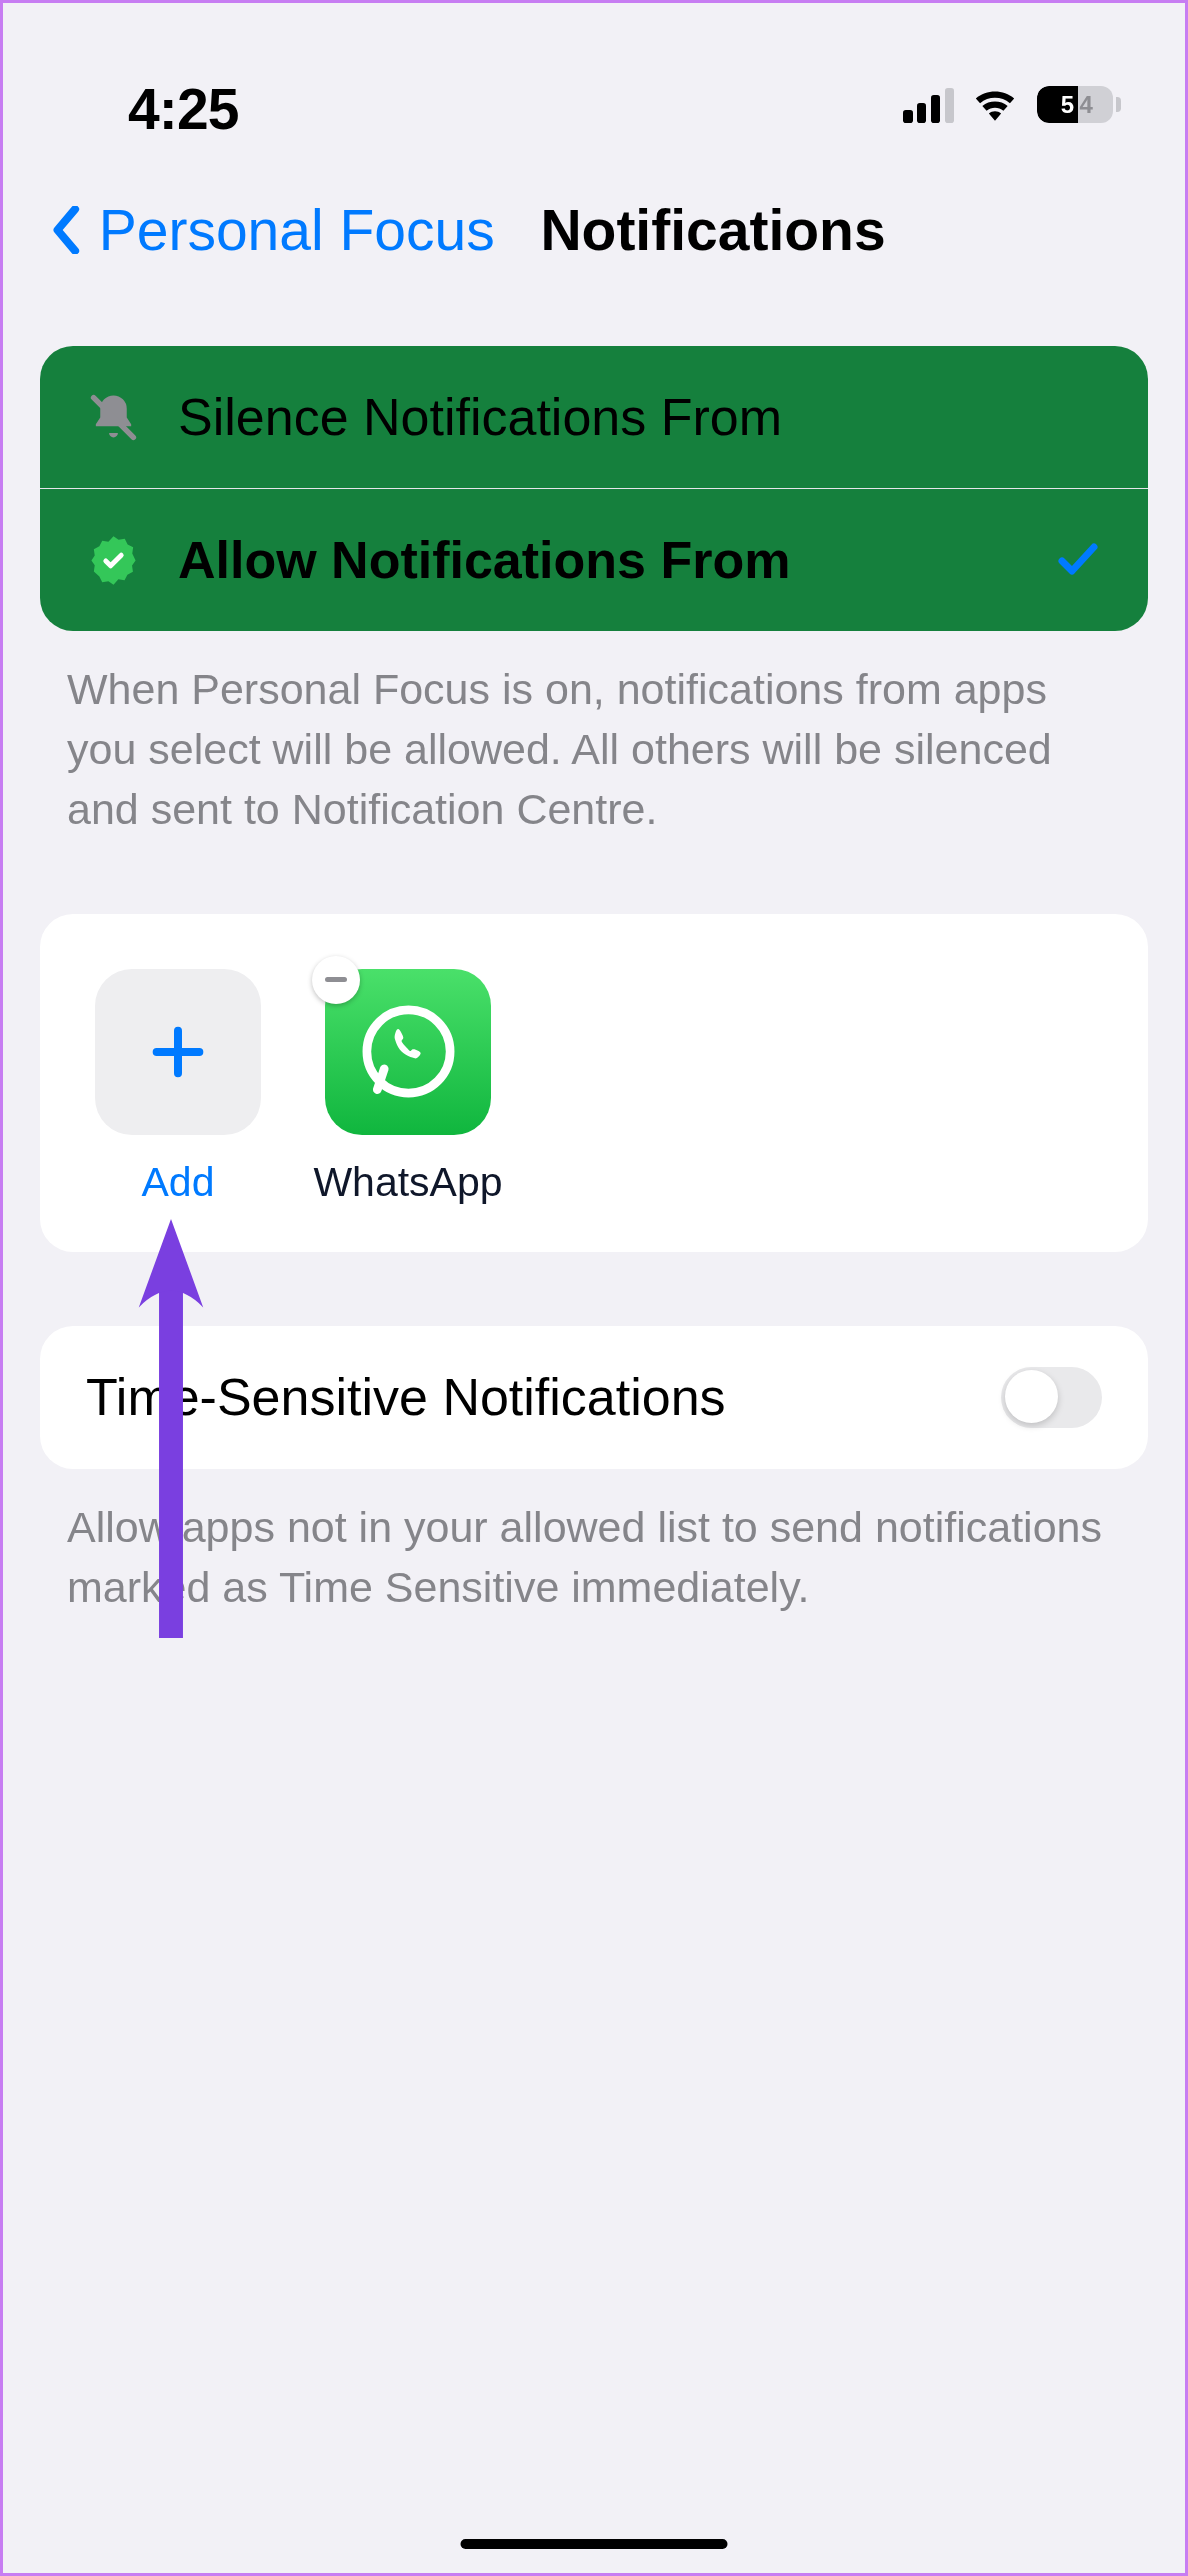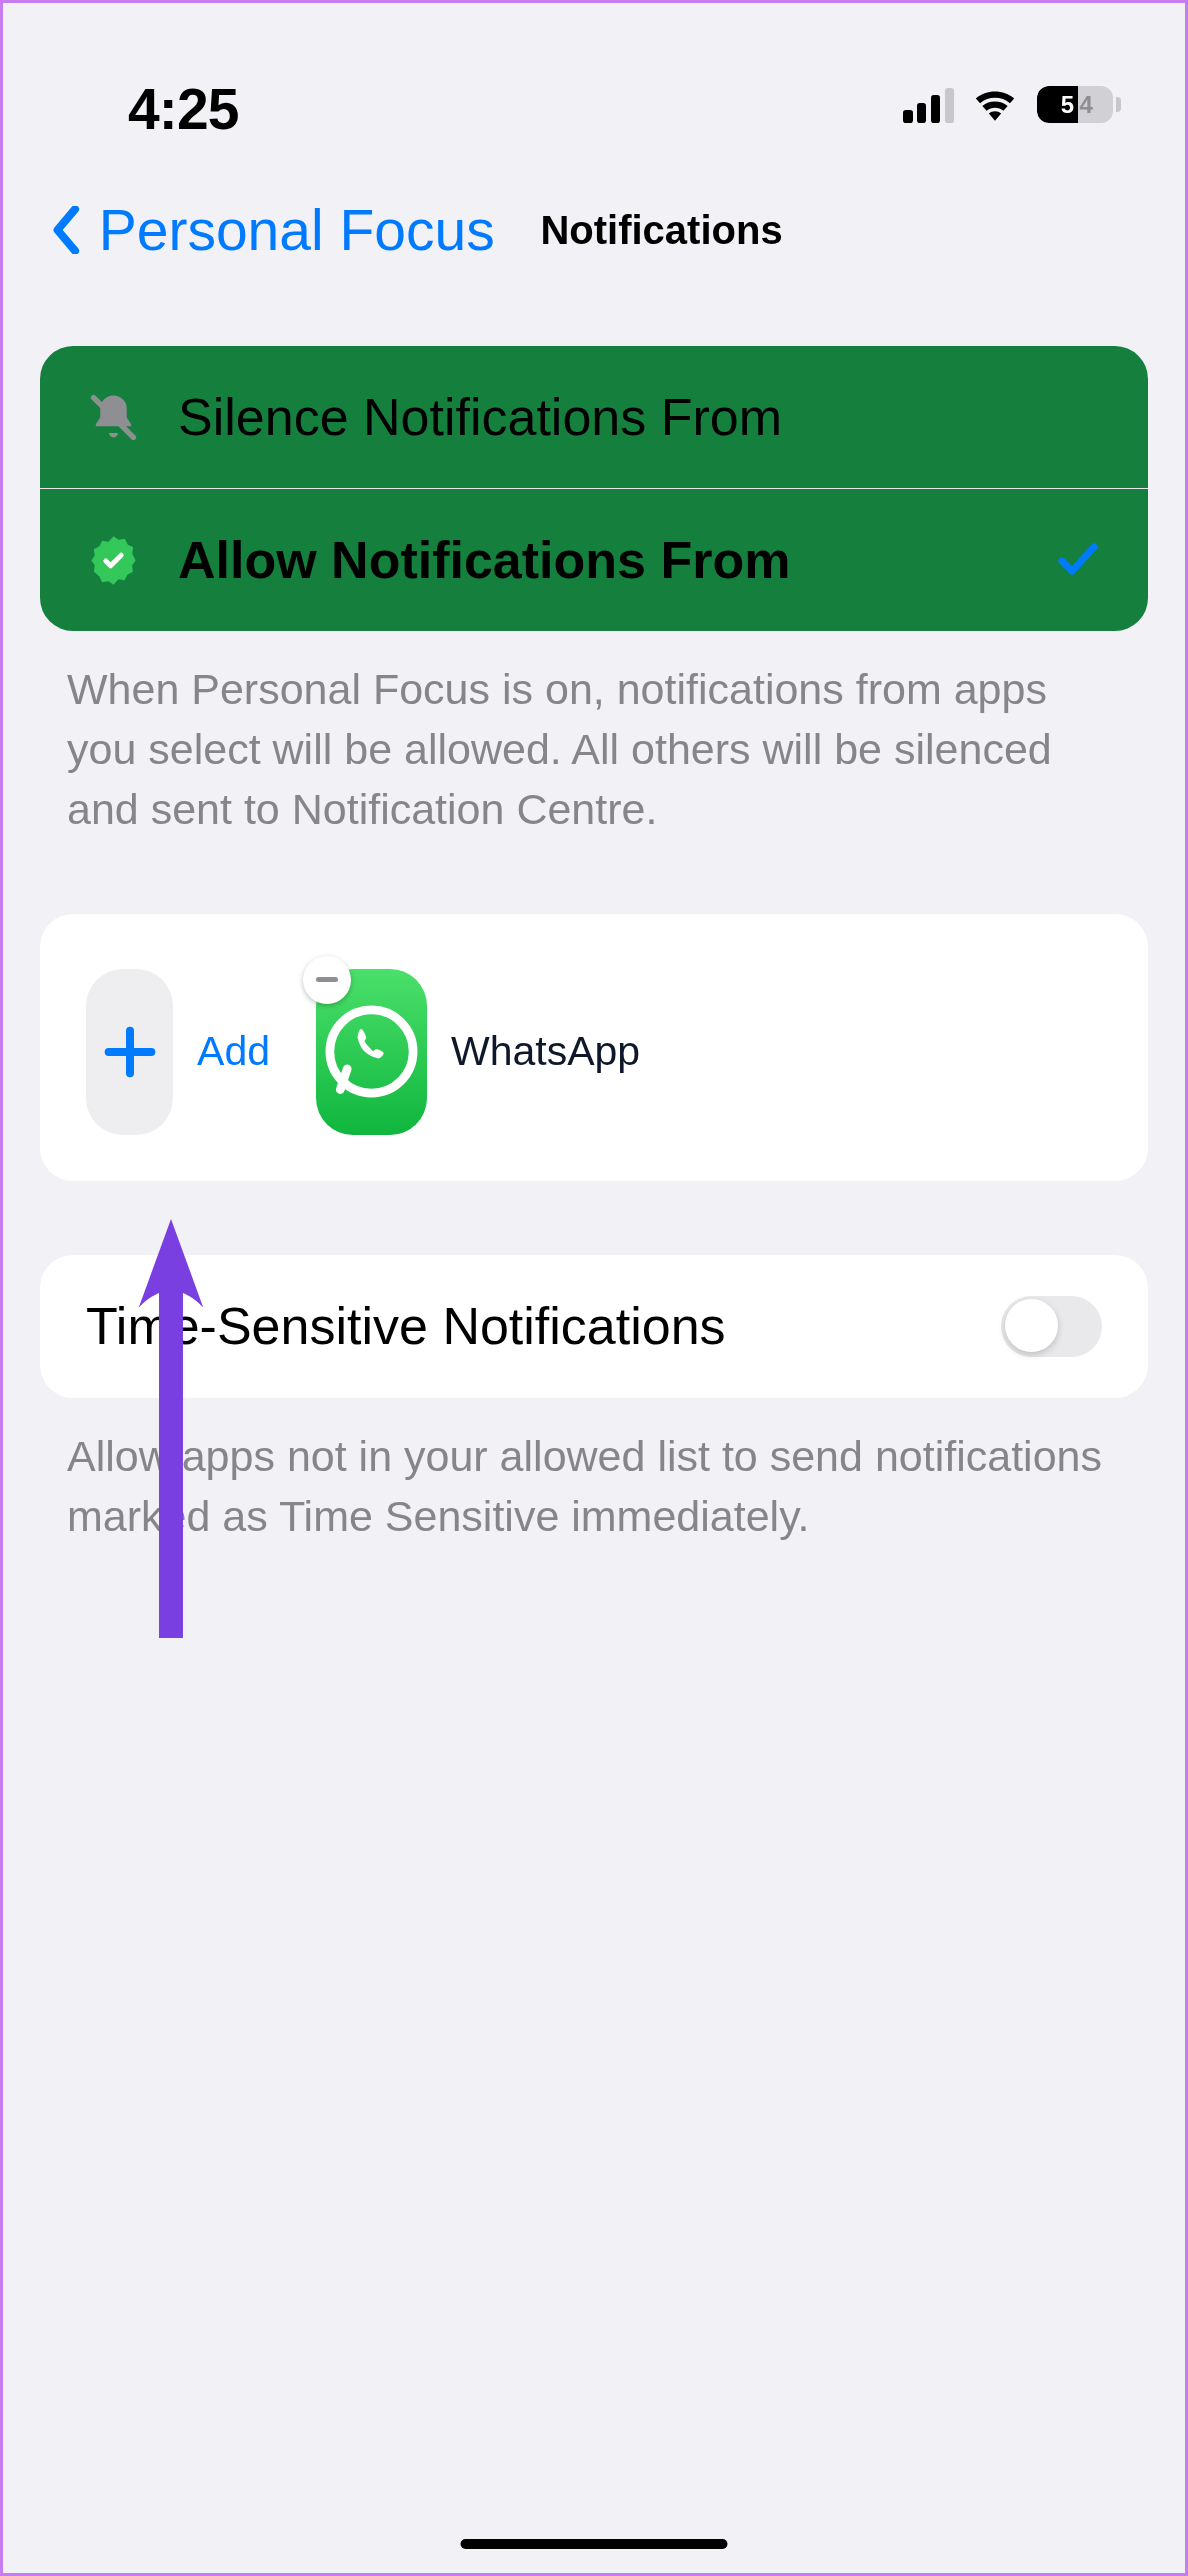--- a/index.html
+++ b/index.html
@@ -89,21 +89,21 @@
   .back-chevron {
     width: 37px;
     display:flex;align-items:center;justify-content:center;
   }
   .back-label {
     font-size: 57px;
     color: #007aff;
     font-weight: 400;
   }
   .nav-title {
-    font-size: 40px;
+    font-size: 57px;
     font-weight: 700;
     color: #000;
     margin-left: 31px;
   }
 
   
   .group {
     margin: 37px 37px 0 37px;
     background: #15803d;
     border-radius: 33px;
@@ -145,21 +145,21 @@
   .apps-group {
     margin: 74px 37px 0 37px;
     background: #fff;
     border-radius: 33px;
     padding: 55px 46px 46px 46px;
     display: flex;
     gap: 46px;
   }
   .app-tile {
     display:flex;
-    flex-direction:row;
+    flex-direction:column;
     align-items:center;
     gap: 24px;
     width: 184px;
     position: relative;
   }
   .app-icon-box {
     width: 166px;
     height: 166px;
     border-radius: 37px;
     display:flex;align-items:center;justify-content:center;

